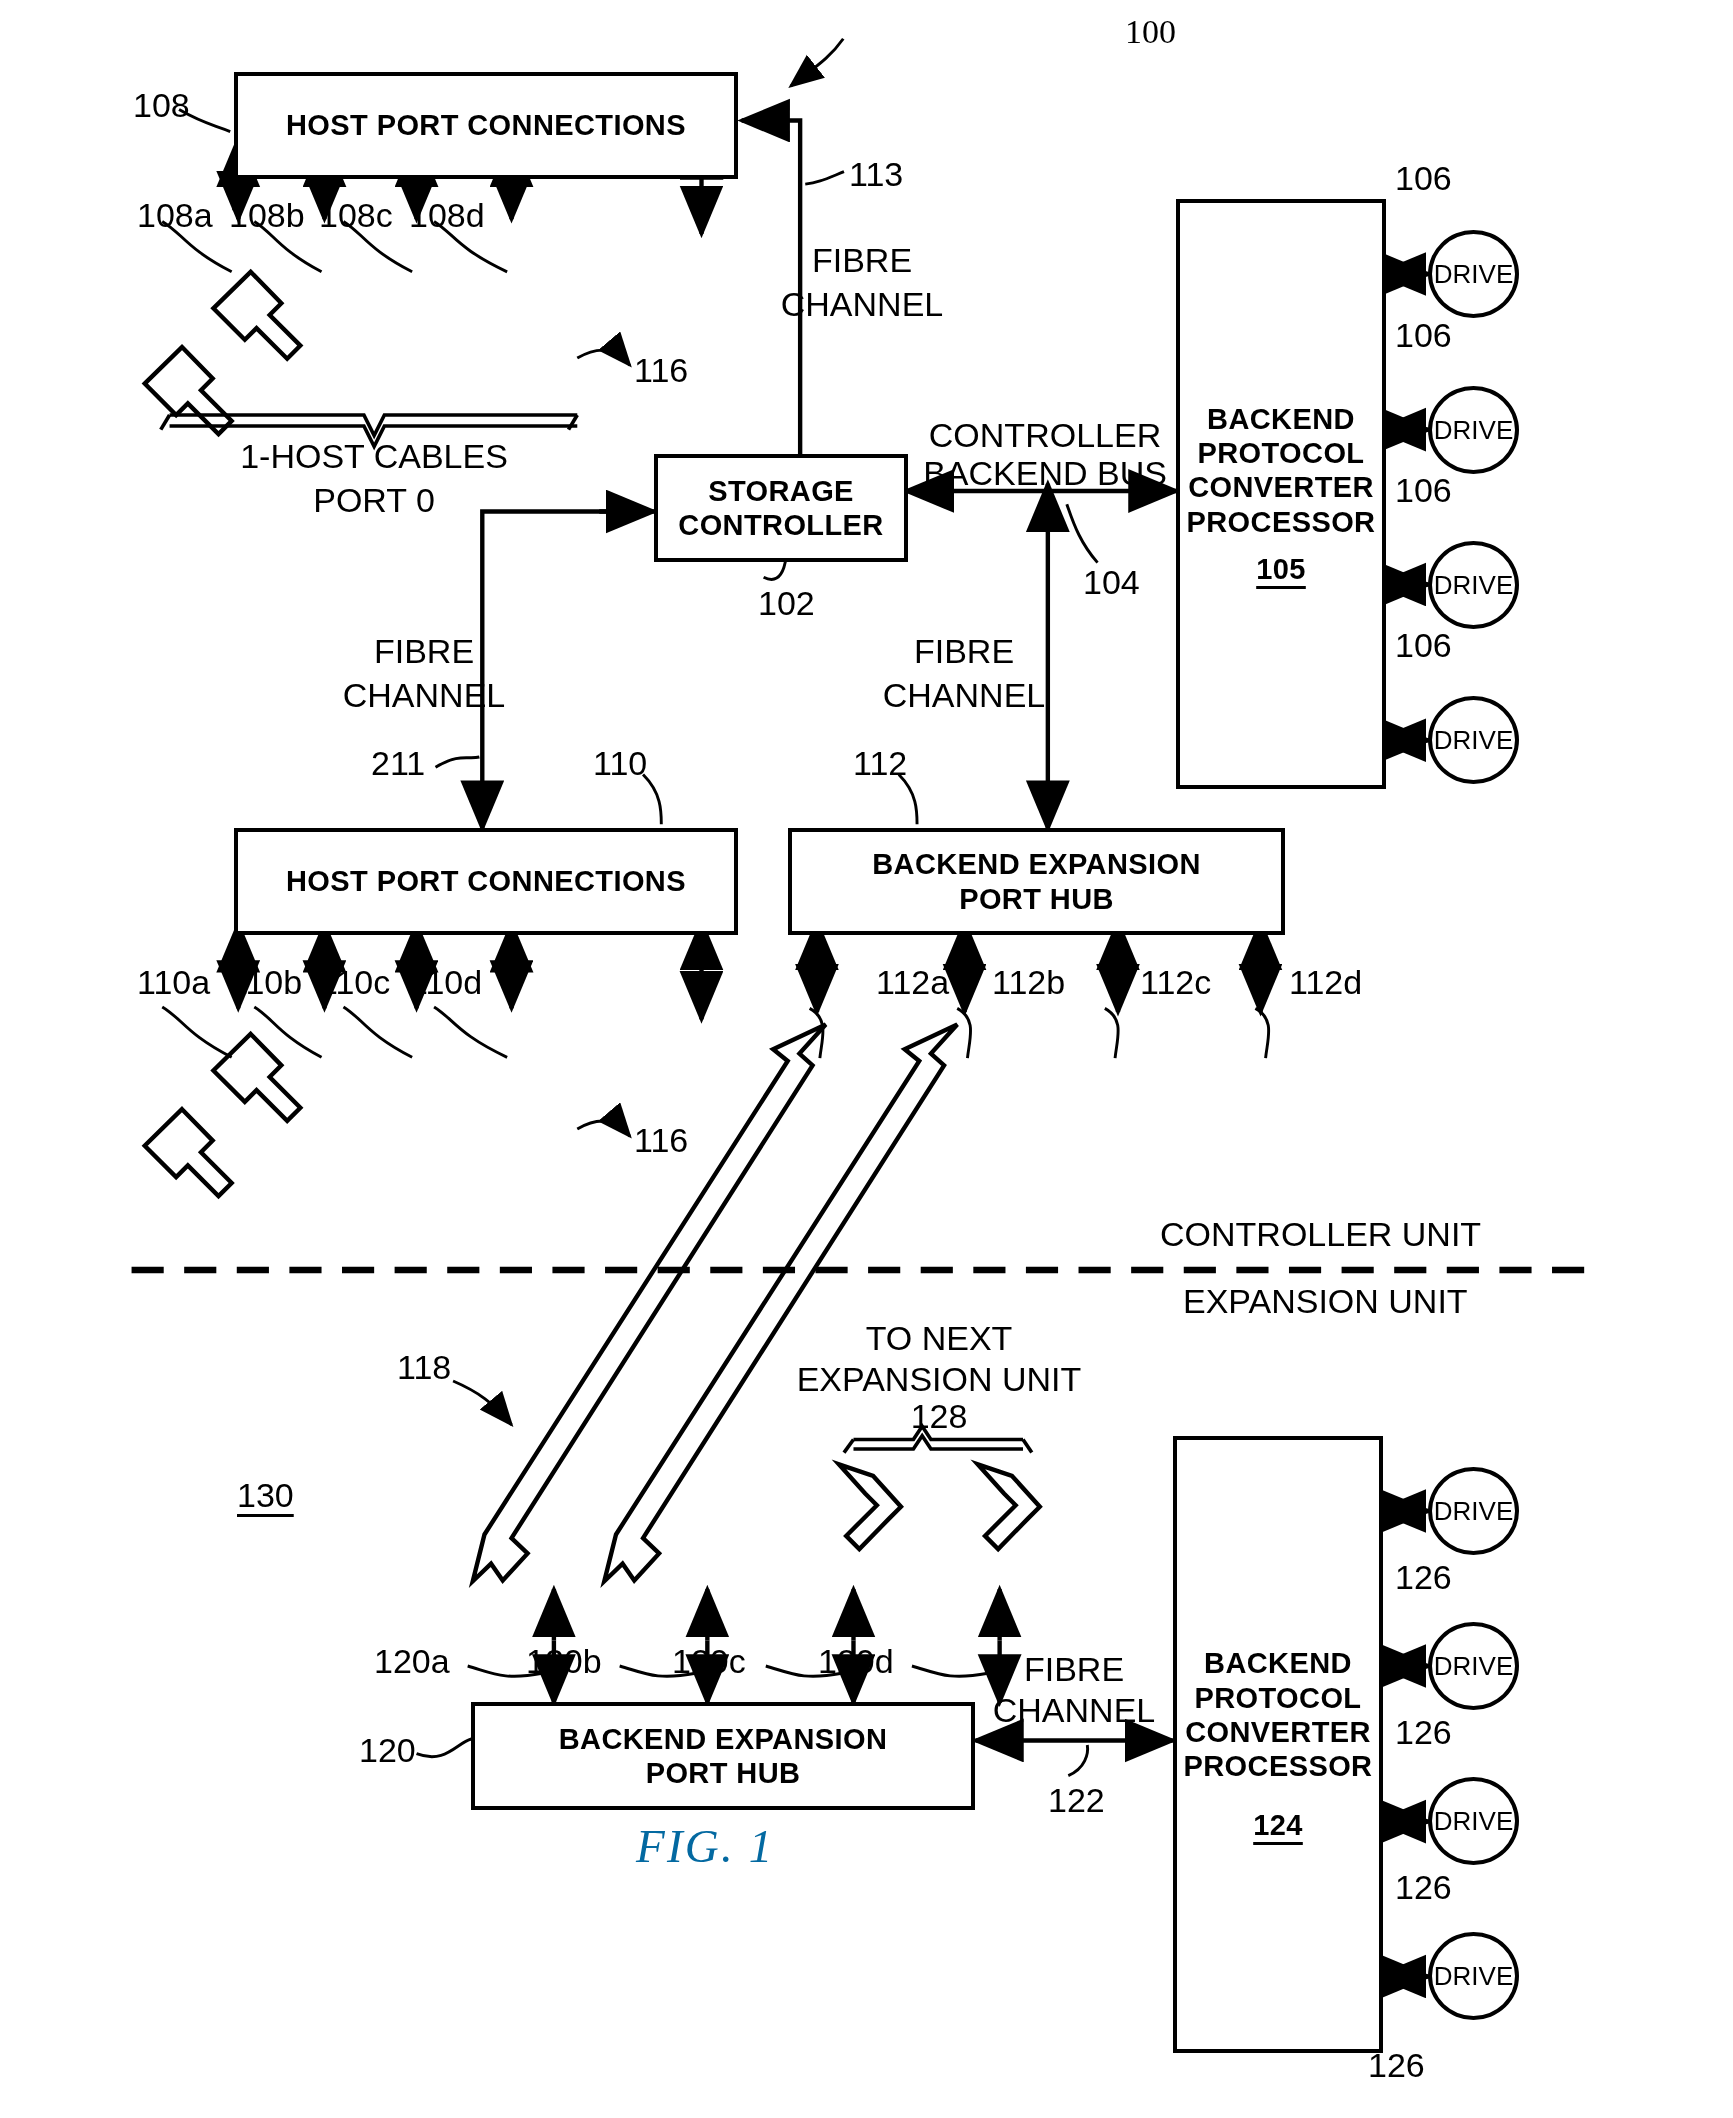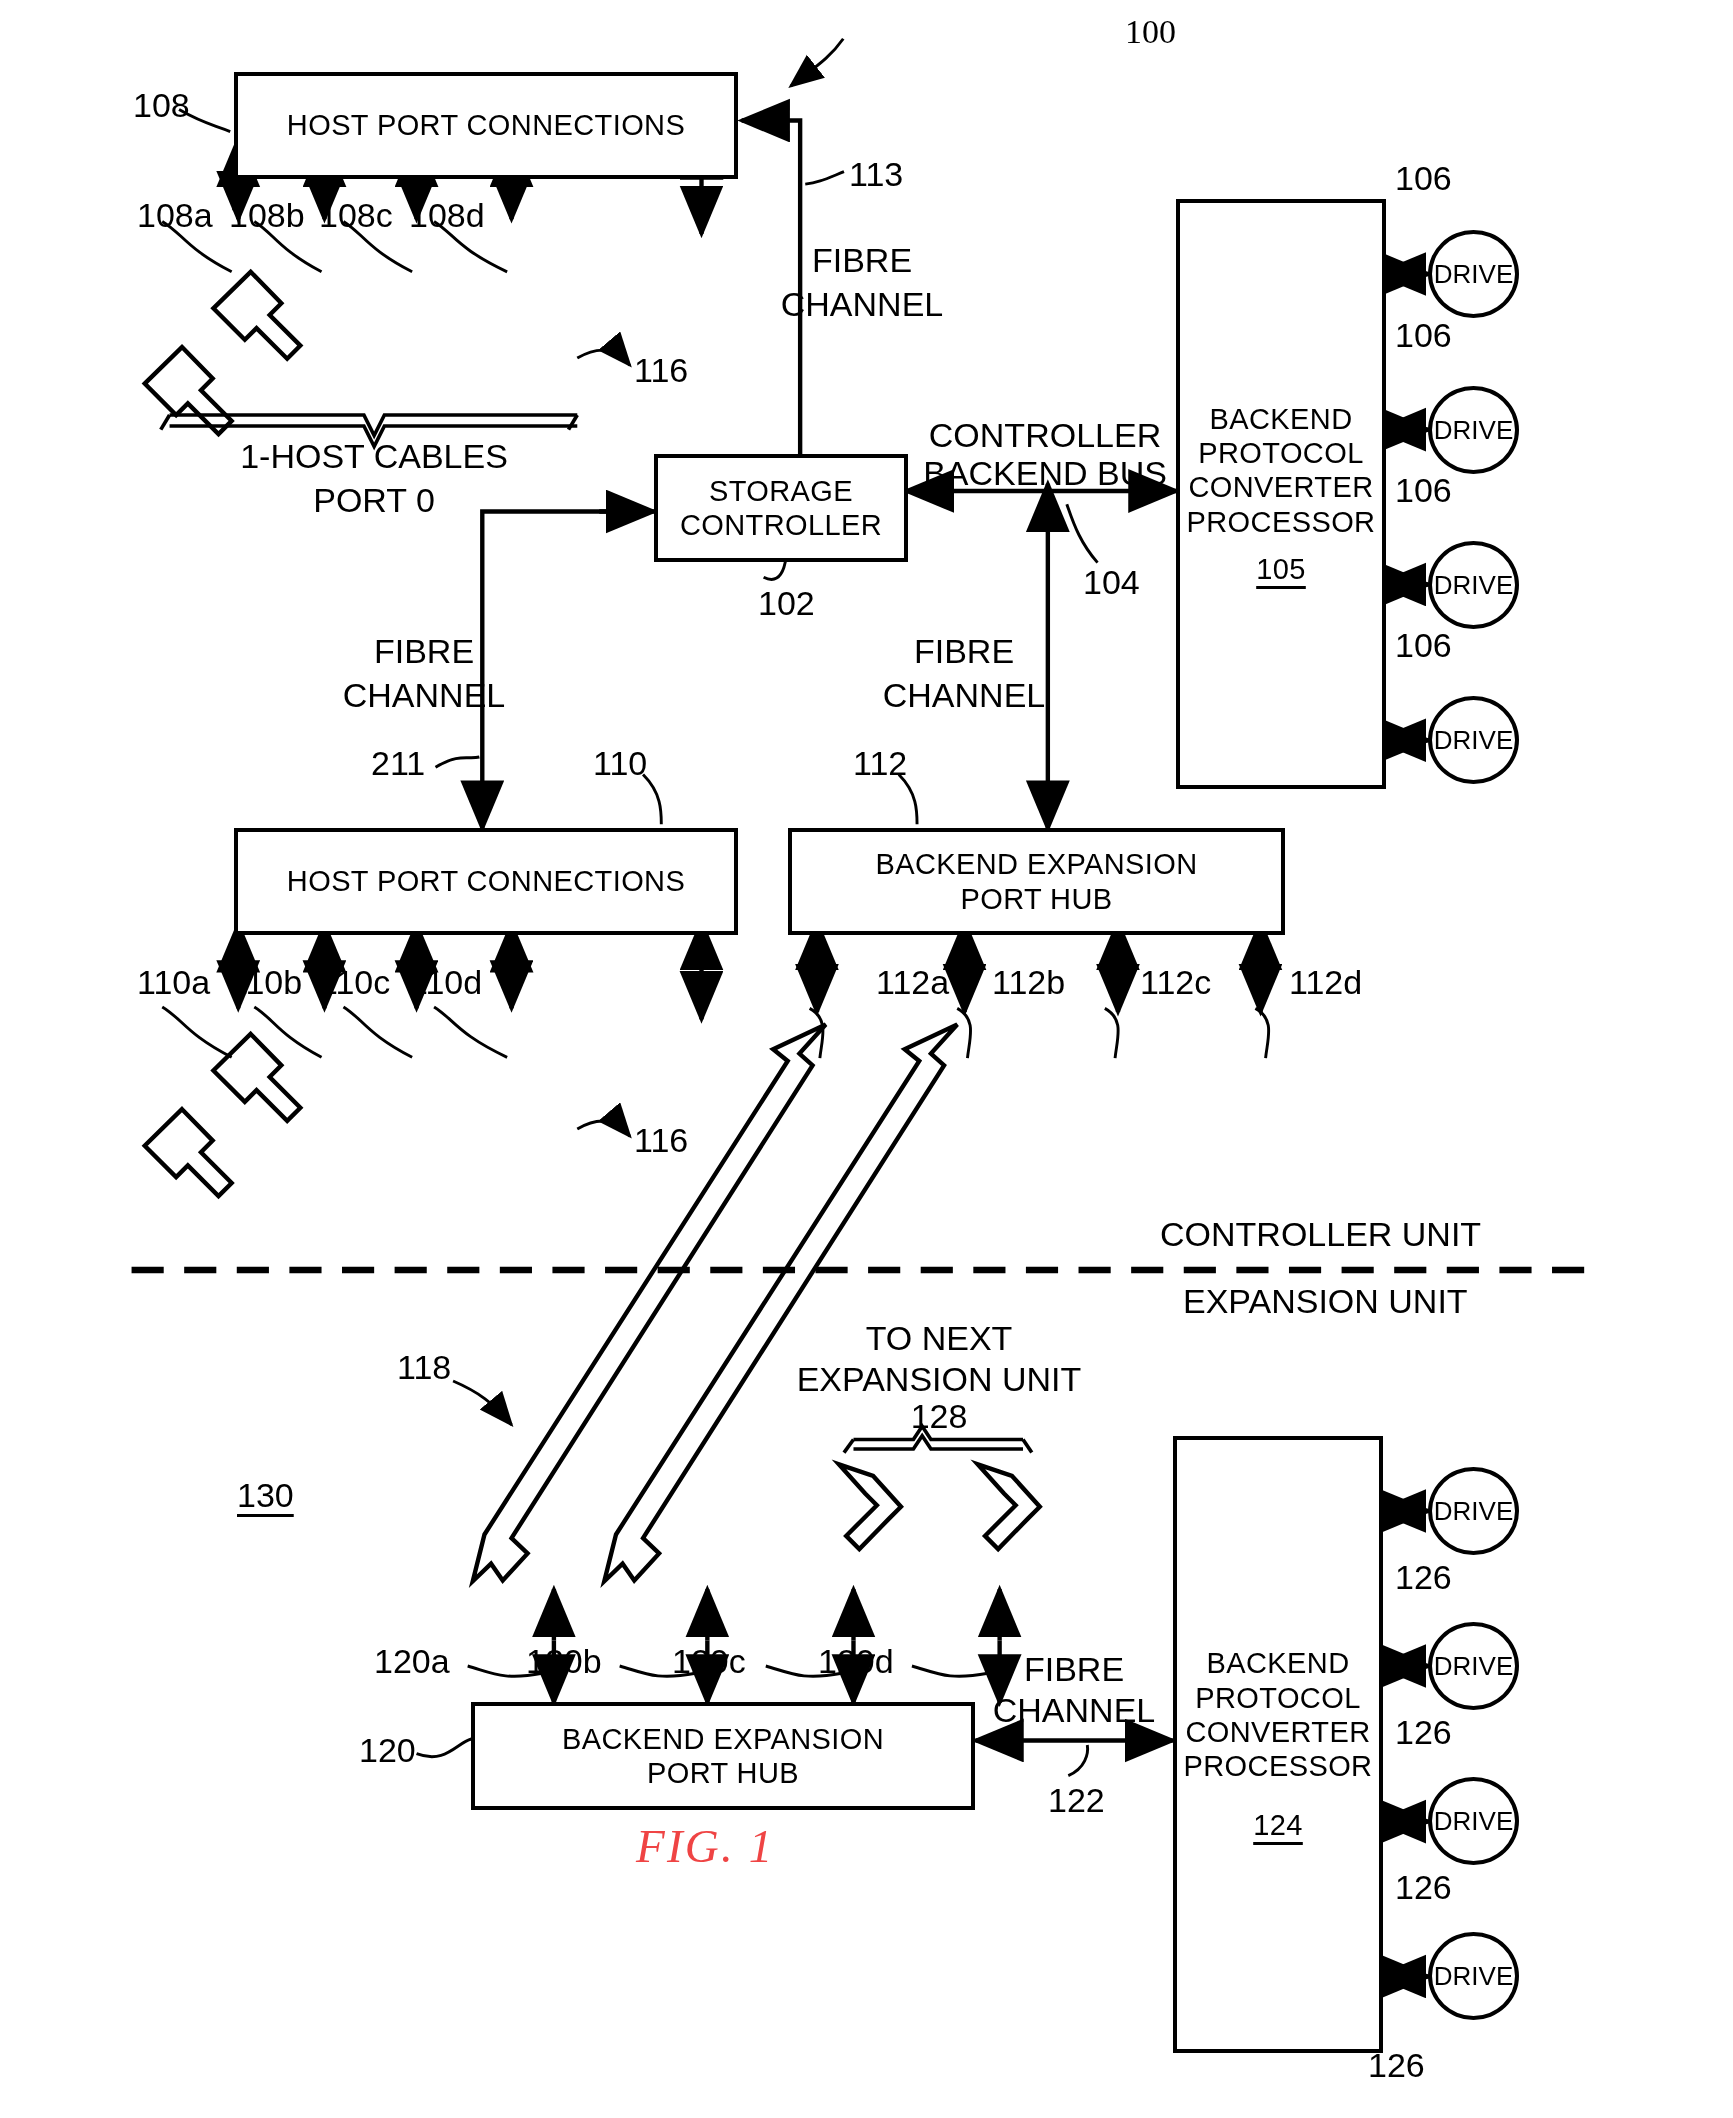--- a/index.html
+++ b/index.html
@@ -18,21 +18,21 @@
     box-sizing:border-box;
     display:flex;
     align-items:center;
     justify-content:center;
     text-align:center;
     line-height:1.18;
     font-size:29px;
     letter-spacing:0.4px;
     color:#000;
   }
-  .box .inner{padding:0 3px;width:100%;}
+  .box .inner{padding:0 3px;width:100%;font-weight:bold;}
   .drive{
     position:absolute;
     border:4.4px solid #000;
     border-radius:50%;
     background:#fff;
     box-sizing:border-box;
     display:flex;align-items:center;justify-content:center;
     font-size:26px;
     color:#000;
   }
@@ -44,21 +44,21 @@
     line-height:1.12;
   }
   .lbl.c{text-align:center;transform:translateX(-50%);}
   .underline{ text-decoration:underline; text-underline-offset:6.6px; text-decoration-thickness:2.9px;}
   .figcap{
     position:absolute;
     font-family:"Liberation Serif",serif;
     font-style:italic;
     font-size:47px;
     letter-spacing:2.2px;
-    color:#ef4444;
+    color:#0369a1;
     white-space:nowrap;
   }
 </style>
 </head>
 <body>
 
 <div id="fig">
 
   <svg id="svgroot" viewBox="0 0 2373 2900">
     <defs>

